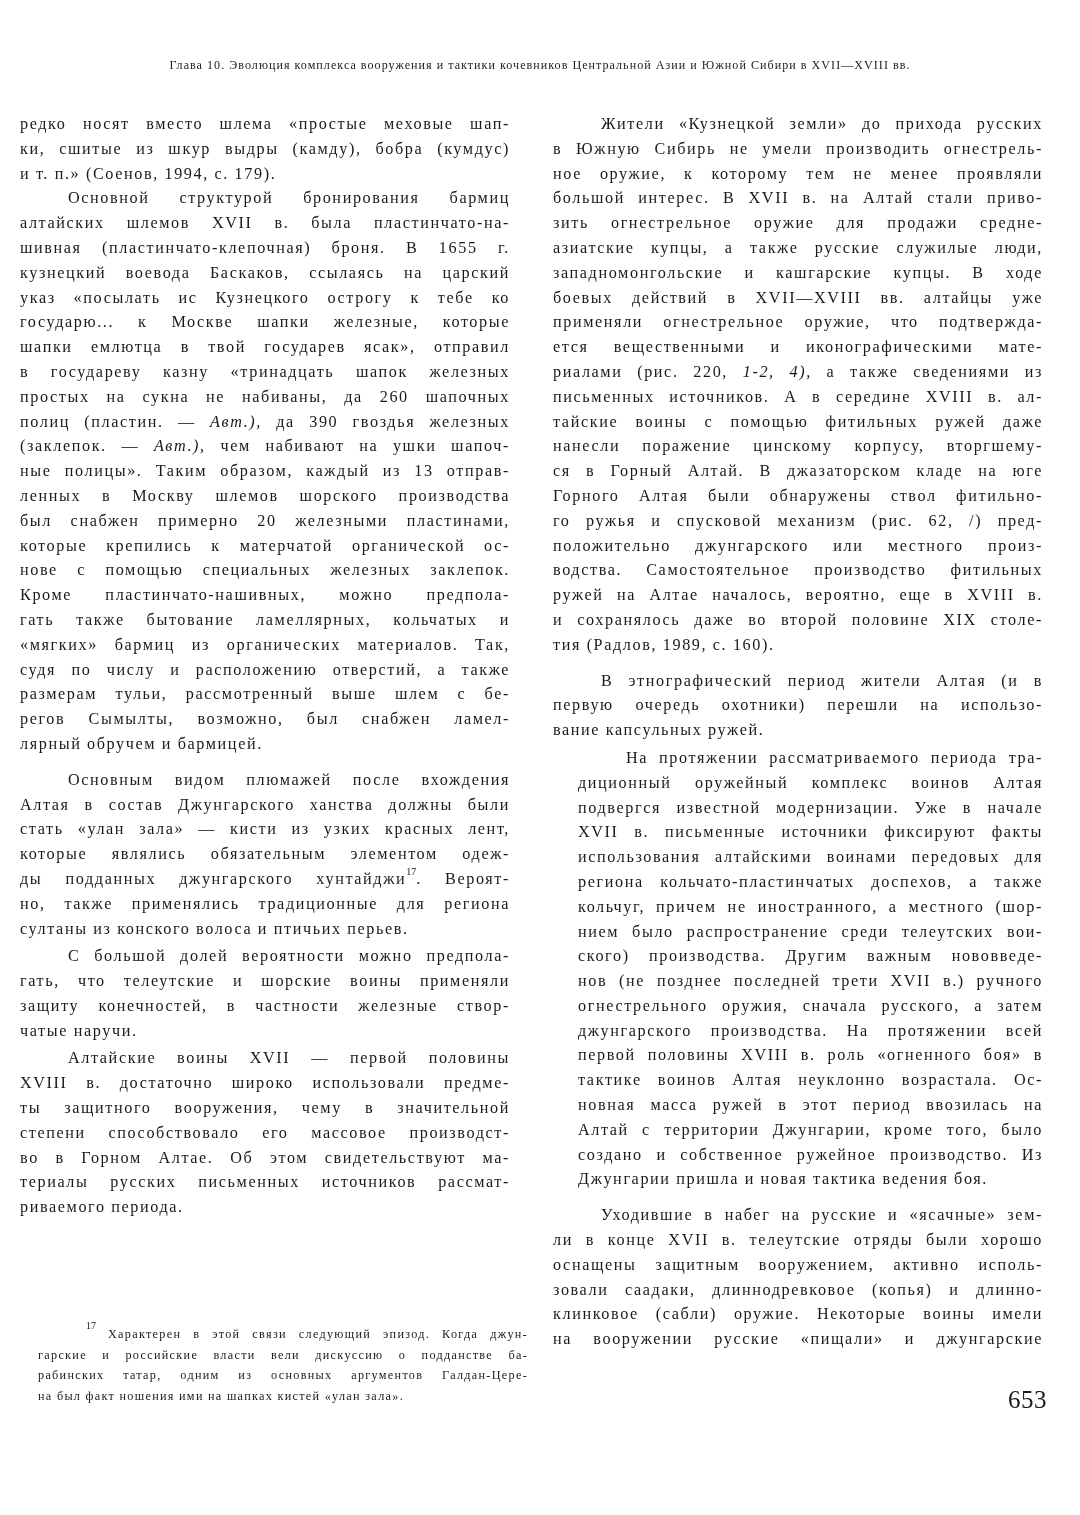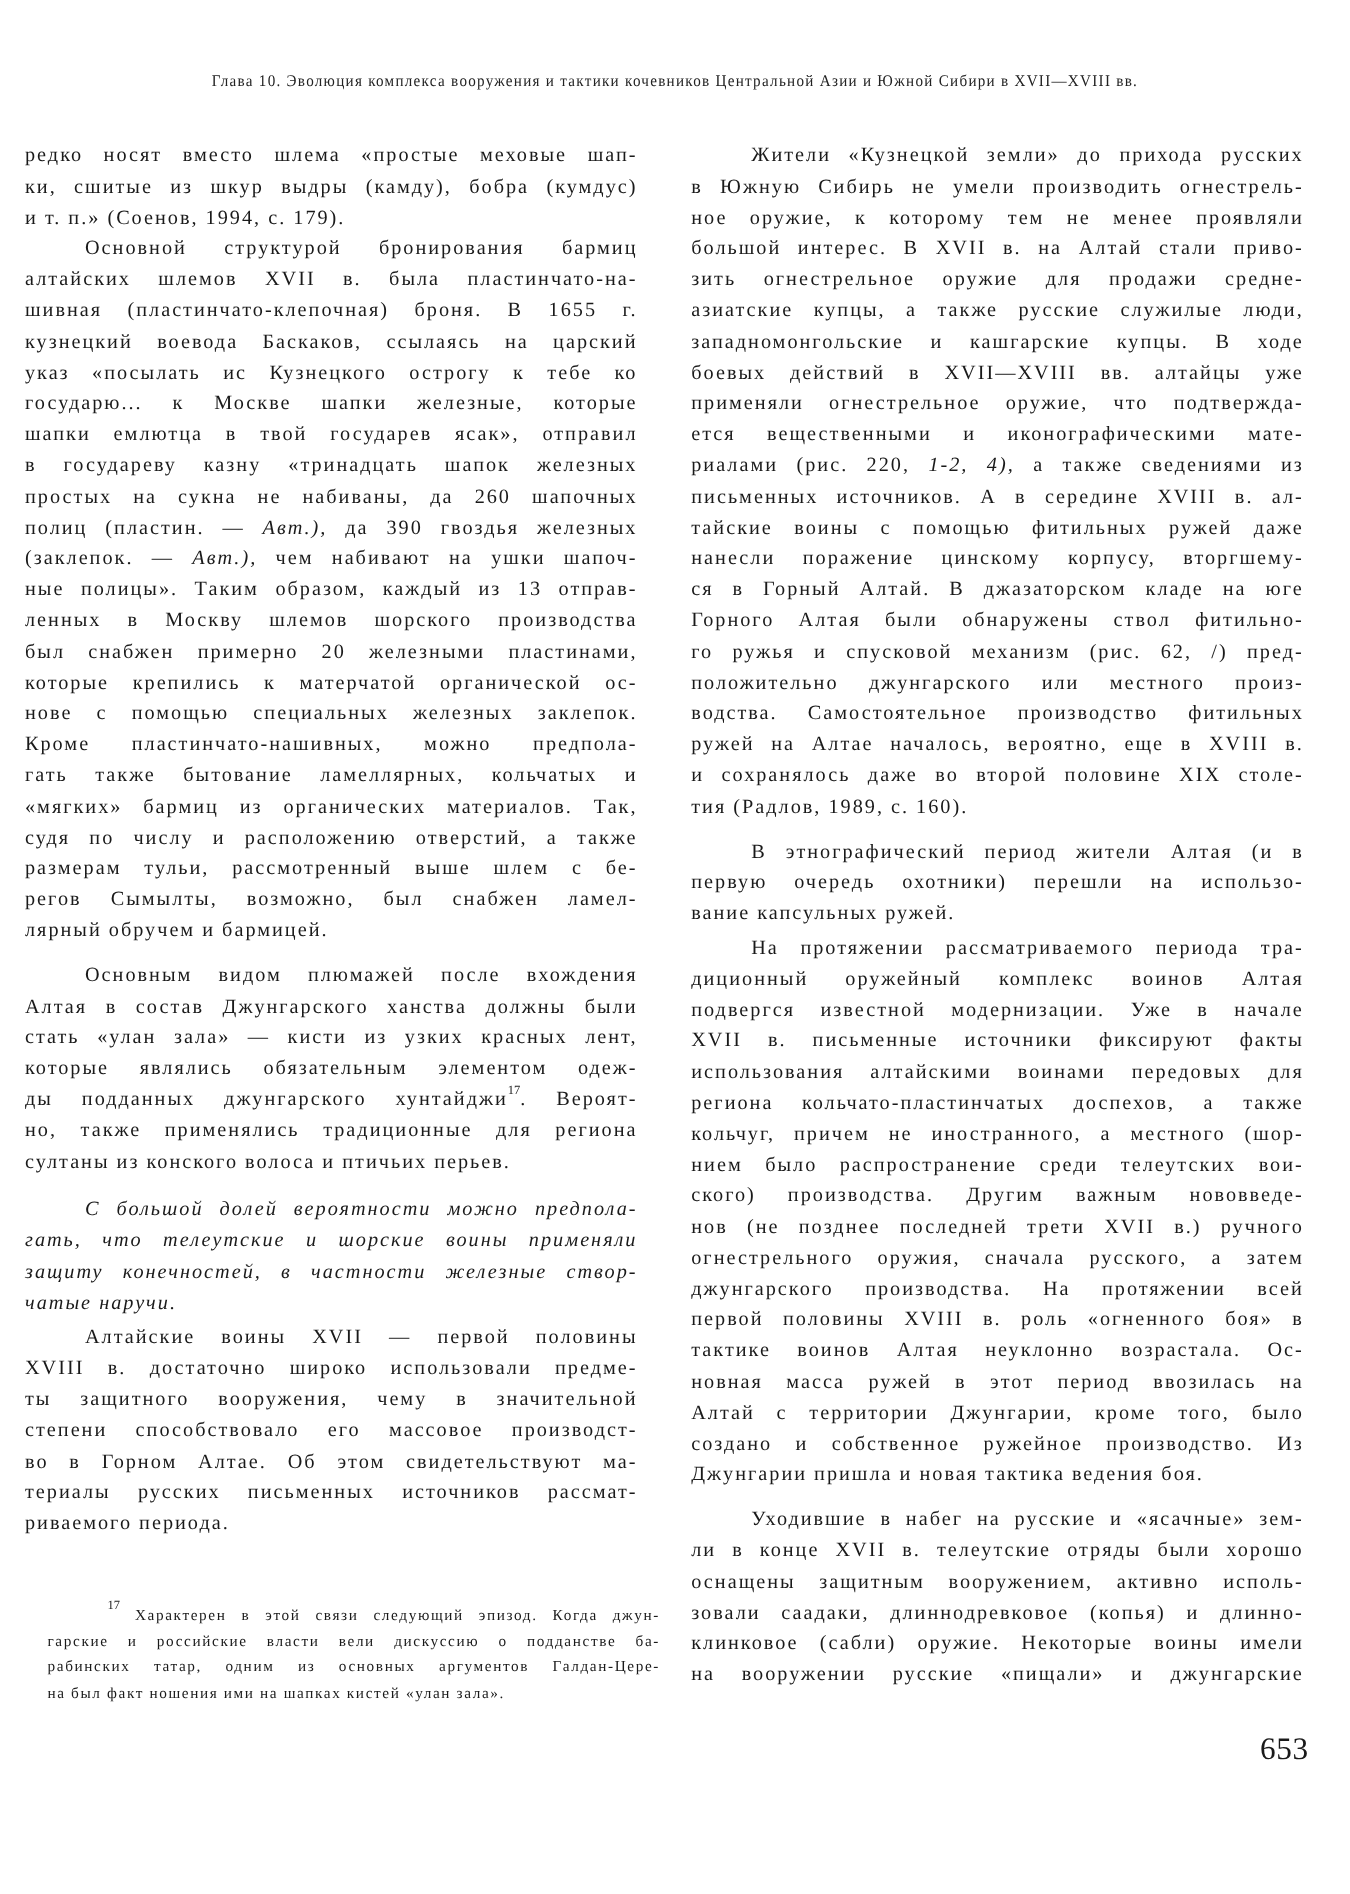--- a/index.html
+++ b/index.html
@@ -27,21 +27,21 @@
   .line.last { text-align-last: left; }
   .line.indent { padding-left: 48px; }
   .para-gap { height: 11px; }
   .it { font-style: italic; }
   sup.fn { font-size: 10px; vertical-align: 9px; line-height: 0; letter-spacing: 0; }
   .footnote {
     position: absolute; left: 38px; top: 1282px; width: 490px;
     font-size: 12.2px; line-height: 20.5px; letter-spacing: 1.3px;
   }
   .footnote .line { height: 20.5px; }
-  .footnote .line.indent { padding-left: 48px; }
+  .footnote .line.indent { padding-left: 48px; margin-top: 42px; }
   .page-number {
     position: absolute; left: 1008px; top: 1386px;
     font-size: 25px; letter-spacing: 0.5px;
   }
 </style>
 </head>
 <body>
 
 <div class="running-head">Глава 10. Эволюция комплекса вооружения и тактики кочевников Центральной Азии и Южной Сибири в XVII—XVIII вв.</div>
 
@@ -79,21 +79,21 @@
   <div class="para-gap"></div>
   <div>
     <span class="line indent">Основным видом плюмажей после вхождения</span>
     <span class="line">Алтая в состав Джунгарского ханства должны были</span>
     <span class="line">стать «улан зала» — кисти из узких красных лент,</span>
     <span class="line">которые являлись обязательным элементом одеж-</span>
     <span class="line"><span>ды подданных джунгарского хунтайджи</span><sup class="fn">17</sup><span>. Вероят-</span></span>
     <span class="line">но, также применялись традиционные для региона</span>
     <span class="line last">султаны из конского волоса и птичьих перьев.</span>
   </div>
-  <div style="margin-top:14px;font-style:italic;">
+  <div style="margin-top:3px;">
     <span class="line indent">С большой долей вероятности можно предпола-</span>
     <span class="line">гать, что телеутские и шорские воины применяли</span>
     <span class="line">защиту конечностей, в частности железные створ-</span>
     <span class="line last">чатые наручи.</span>
   </div>
   <div style="margin-top:3px;">
     <span class="line indent">Алтайские воины XVII — первой половины</span>
     <span class="line">XVIII в. достаточно широко использовали предме-</span>
     <span class="line">ты защитного вооружения, чему в значительной</span>
     <span class="line">степени способствовало его массовое производст-</span>
@@ -134,21 +134,21 @@
     <span class="line">ружей на Алтае началось, вероятно, еще в XVIII в.</span>
     <span class="line">и сохранялось даже во второй половине XIX столе-</span>
     <span class="line last">тия (Радлов, 1989, с. 160).</span>
   </div>
   <div class="para-gap"></div>
   <div>
     <span class="line indent">В этнографический период жители Алтая (и в</span>
     <span class="line">первую очередь охотники) перешли на использо-</span>
     <span class="line last">вание капсульных ружей.</span>
   </div>
-  <div style="margin-top:3px;">
+  <div style="margin-top:3px;margin-left:25px;">
     <span class="line indent">На протяжении рассматриваемого периода тра-</span>
     <span class="line">диционный оружейный комплекс воинов Алтая</span>
     <span class="line">подвергся известной модернизации. Уже в начале</span>
     <span class="line">XVII в. письменные источники фиксируют факты</span>
     <span class="line">использования алтайскими воинами передовых для</span>
     <span class="line">региона кольчато-пластинчатых доспехов, а также</span>
     <span class="line">кольчуг, причем не иностранного, а местного (шор-</span>
     <span class="line">нием было распространение среди телеутских вои-</span>
     <span class="line">ского) производства. Другим важным нововведе-</span>
     <span class="line">нов (не позднее последней трети XVII в.) ручного</span>

